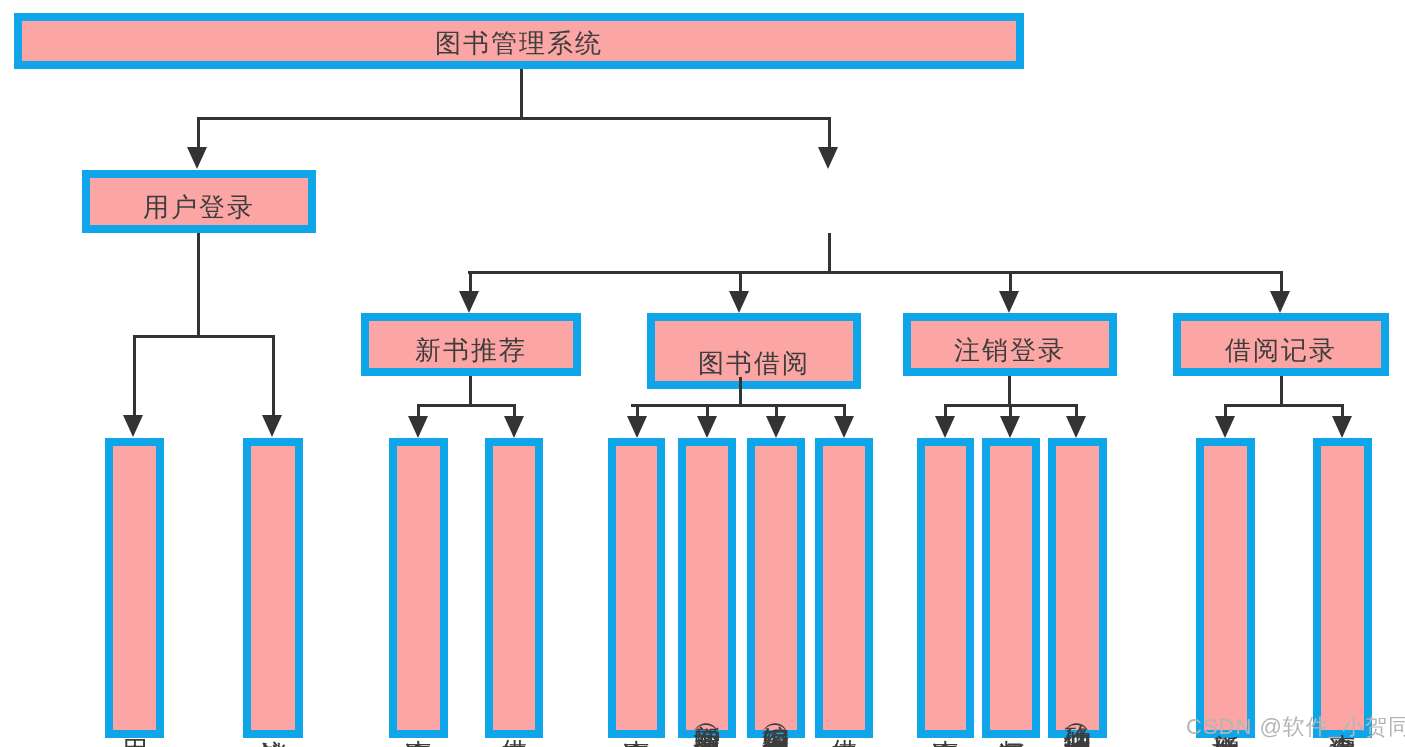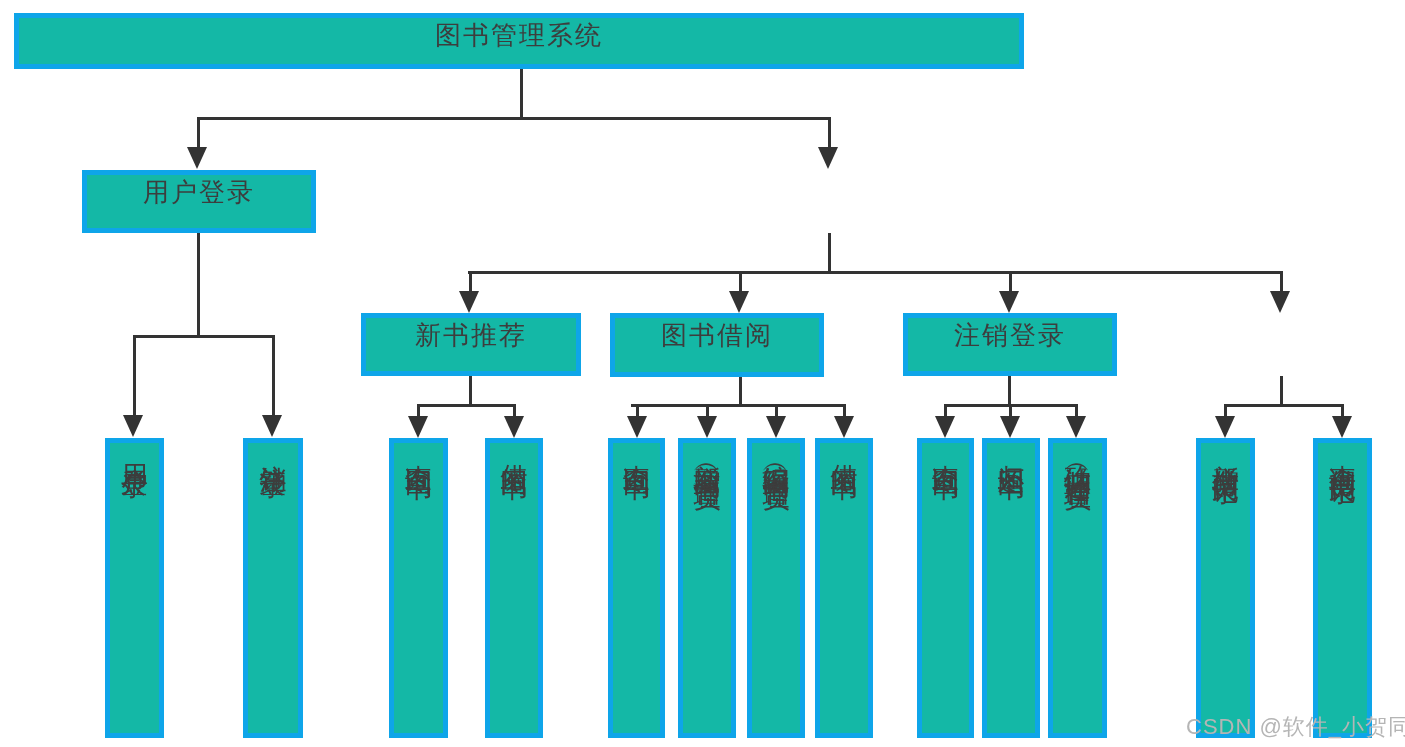--- a/index.html
+++ b/index.html
@@ -6,24 +6,24 @@
   #canvas{
     position:relative;
     width:1405px;height:747px;
     background:#ffffff;
     font-family:"Liberation Sans","DejaVu Sans",sans-serif;
     overflow:hidden;
   }
   .node{
     position:absolute;
     box-sizing:border-box;
-    background:#14b8a6;
-    border:5px solid #0ea5e9;
+    background:#fca5a5;
+    border:8px solid #0ea5e9;
     display:flex;
-    align-items:flex-start;
+    align-items:flex-end;
     justify-content:center;
     color:#3d3d3d;
   }
   .n-h span{
     font-size:26px;
     letter-spacing:2px;
     white-space:nowrap;
   }
   .n-v span{
     writing-mode:vertical-rl;
@@ -84,25 +84,28 @@
   <div class="vl" style="left:739px;top:271px;height:21px"></div>
   <div class="arr" style="left:729px;top:291px"></div>
   <div class="vl" style="left:1009px;top:271px;height:21px"></div>
   <div class="arr" style="left:999px;top:291px"></div>
   <div class="vl" style="left:1280px;top:271px;height:21px"></div>
   <div class="arr" style="left:1270px;top:291px"></div>
 
   <div class="node n-h" style="left:361px;top:313px;width:220px;height:63px">
     <span>新书推荐</span>
   </div>
-  <div class="node n-h" style="left:610px;top:313px;width:214px;height:64px">
+  <div class="node n-h" style="left:647px;top:313px;width:214px;height:76px">
     <span>图书借阅</span>
   </div>
   <div class="node n-h" style="left:903px;top:313px;width:214px;height:63px">
     <span>注销登录</span>
+  </div>
+  <div class="node n-h" style="left:1173px;top:313px;width:216px;height:63px">
+    <span>借阅记录</span>
   </div>
 
   <div class="vl" style="left:469px;top:376px;height:30px"></div>
   <div class="hl" style="left:417px;top:404px;width:98px"></div>
   <div class="vl" style="left:417px;top:404px;height:13px"></div>
   <div class="arr" style="left:408px;top:416px"></div>
   <div class="vl" style="left:513px;top:404px;height:13px"></div>
   <div class="arr" style="left:504px;top:416px"></div>
 
   <div class="vl" style="left:739px;top:377px;height:28px"></div>

